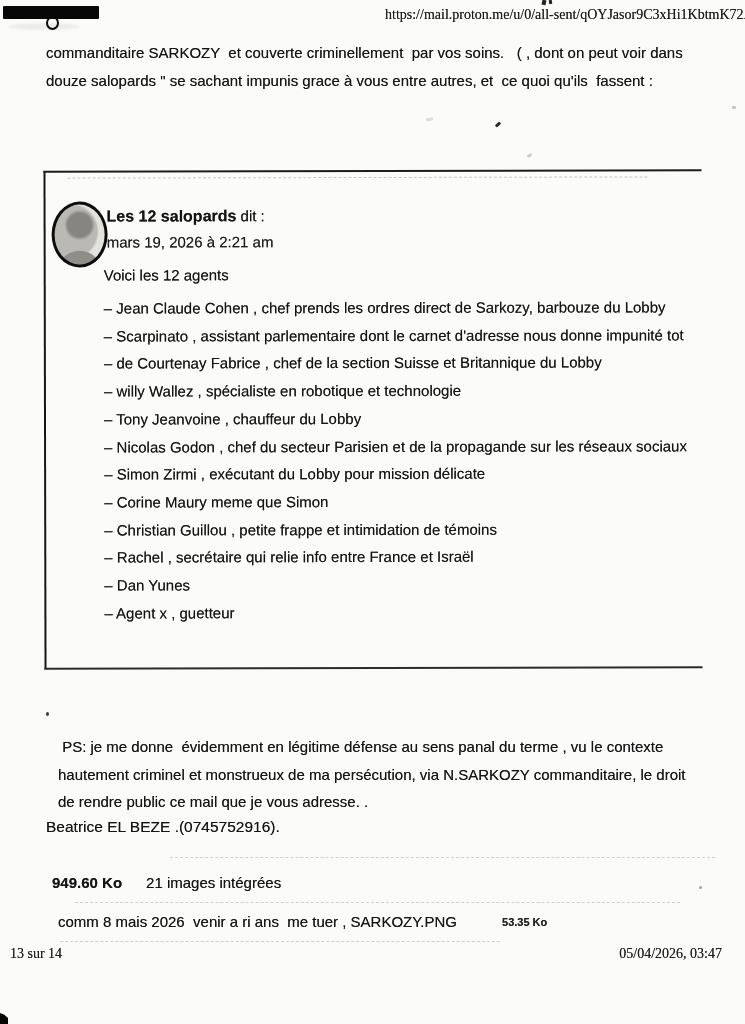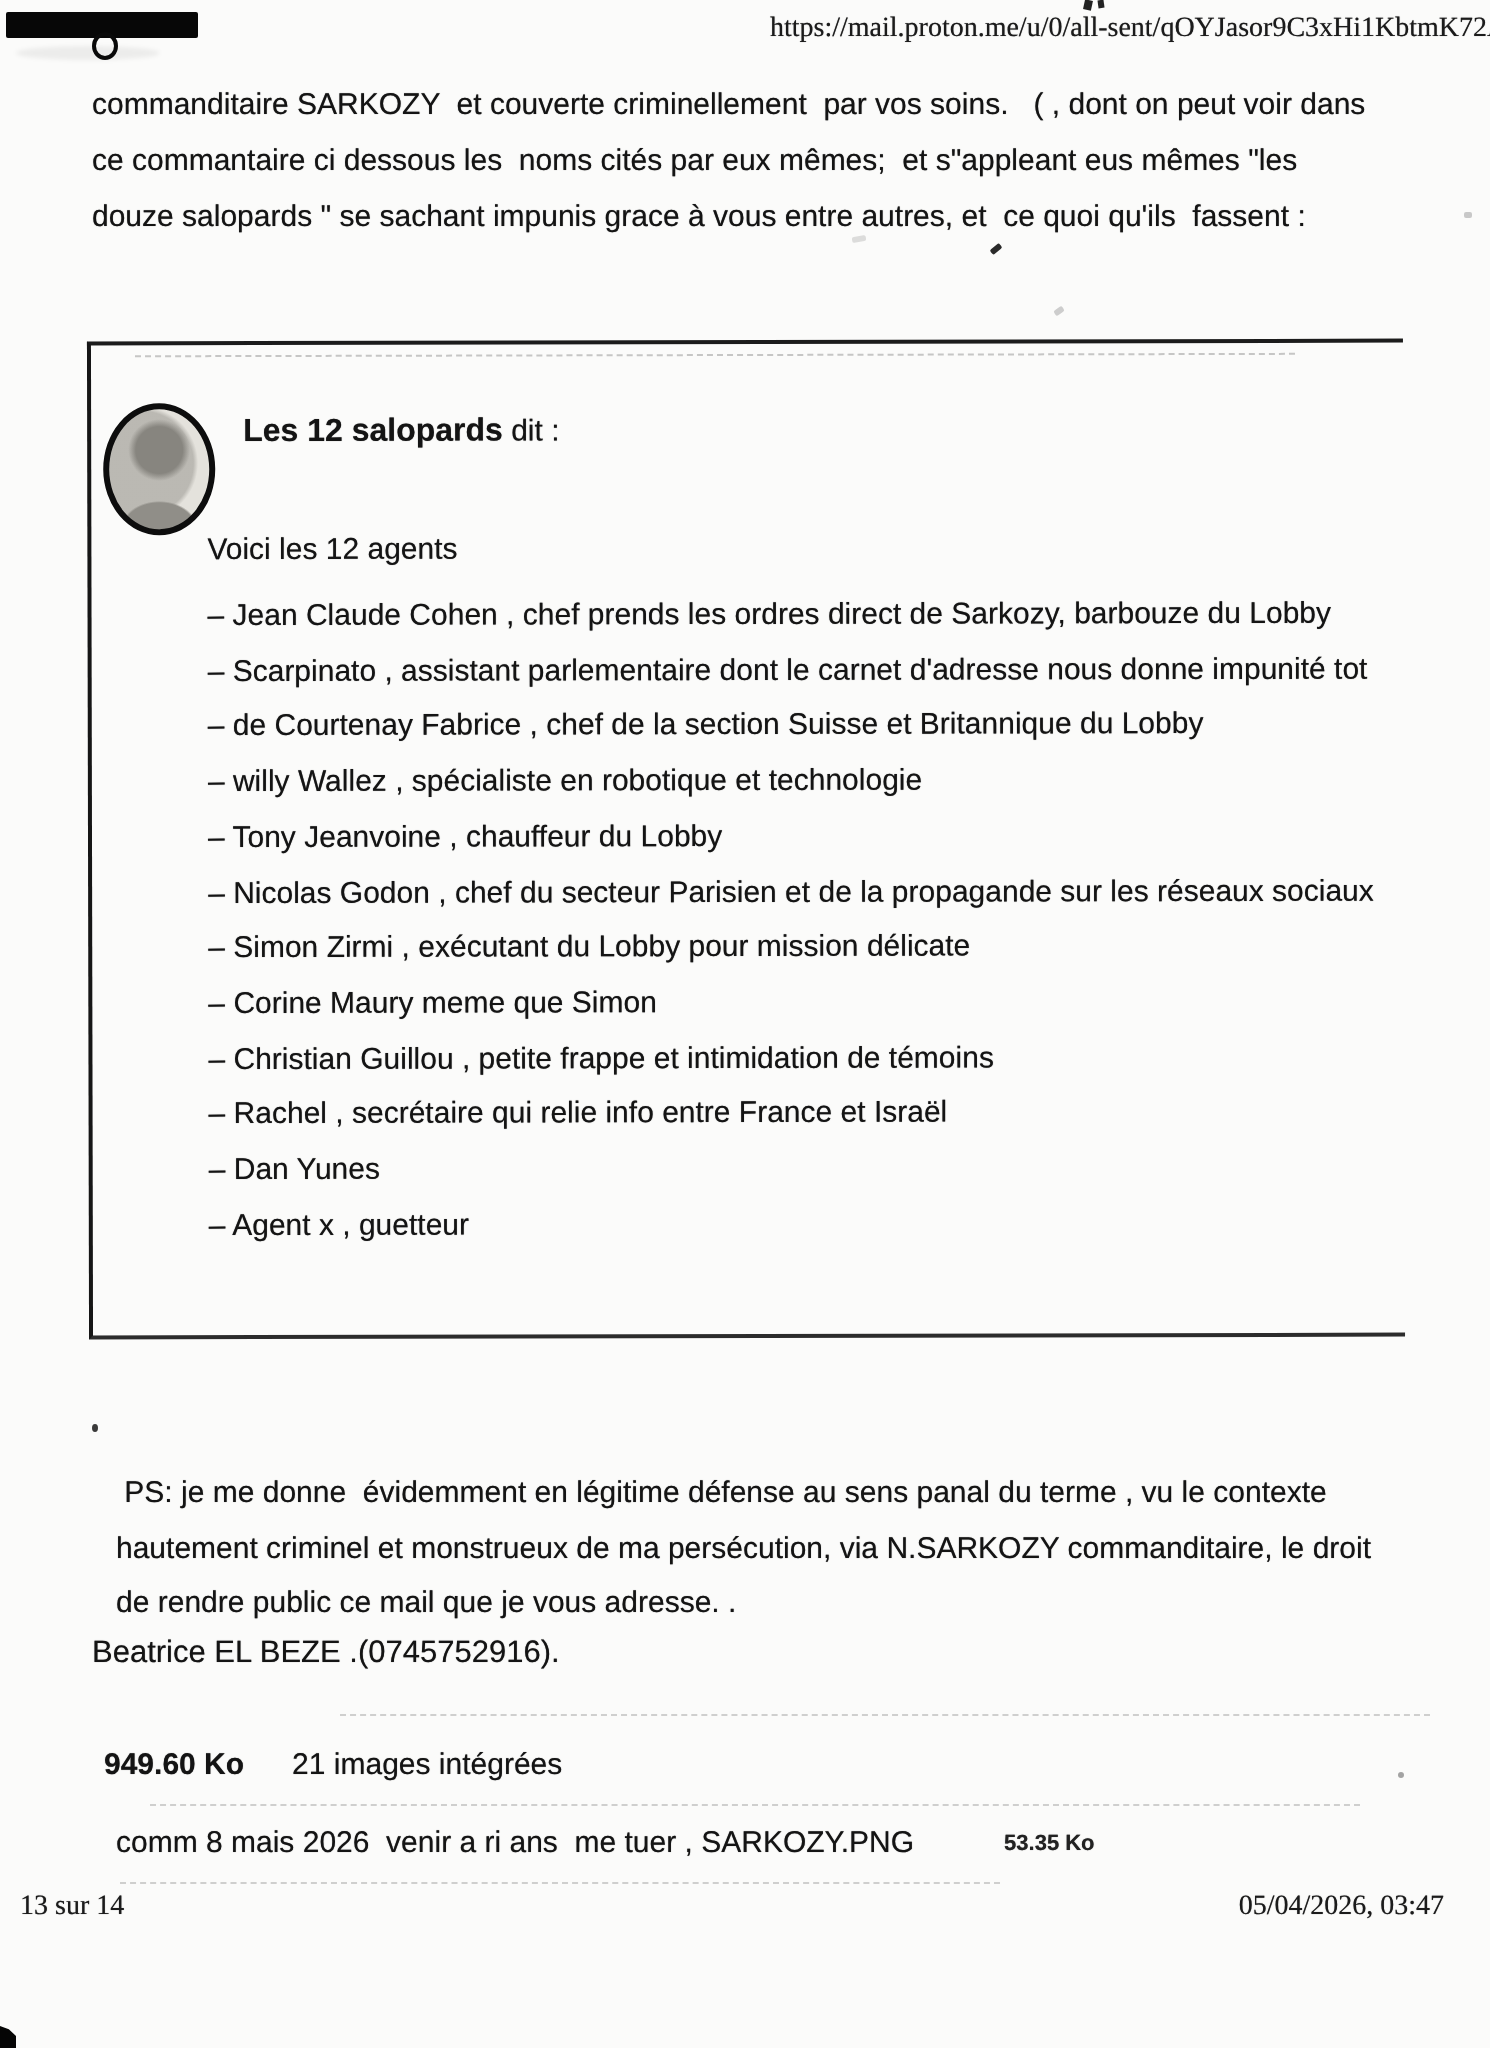--- a/index.html
+++ b/index.html
@@ -40,21 +40,21 @@
   .box-noise{position:absolute;left:22px;top:5px;width:580px;border-top:1px dashed rgba(60,60,60,.28);}
   .avatar{
     position:absolute;left:6px;top:29px;width:50px;height:60px;
     border:3px solid #0d0d0d;border-radius:50%;
     background:
       radial-gradient(circle at 50% 34%, #87857f 0 25%, rgba(135,133,127,0) 33%),
       radial-gradient(ellipse 62% 38% at 50% 100%, #908e88 0 58%, rgba(144,142,136,0) 62%),
       radial-gradient(circle at 32% 45%, rgba(110,108,102,.35) 0 55%, transparent 60%),
       #e4e2dc;
   }
-  .author-line{position:absolute;left:61px;top:34px;line-height:20px;margin-left:15px;}
+  .author-line{position:absolute;left:61px;top:34px;line-height:20px;}
   .author-name{font-size:16px;font-weight:700;}
   .dit-label{font-size:15px;}
   .comment-date{position:absolute;left:61px;top:60px;font-size:15px;line-height:20px;color:#1d1d1d;}
   .agents-intro{position:absolute;left:58px;top:93px;font-size:15px;line-height:20px;}
   .agents{position:absolute;left:58px;top:122px;width:592px;font-size:15px;line-height:27.7px;}
 
   .dot-art{left:46px;top:712px;width:3px;height:4px;background:#3a3a3a;border-radius:50%;}
 
   .ps{left:58px;top:733px;width:690px;font-size:15px;line-height:27.5px;}
   .signature{left:46px;top:817px;font-size:15.5px;line-height:20px;}
@@ -83,35 +83,35 @@
 <div class="abs redaction"></div>
 <div class="abs redaction-loop"></div>
 <div class="abs redaction-smudge"></div>
 
 <div class="abs url-header serif txt">https://mail.proton.me/u/0/all-sent/qOYJasor9C3xHi1KbtmK72A...</div>
 <div class="abs edge-mark m1"></div>
 <div class="abs edge-mark m2"></div>
 
 <div class="abs intro">
   <div class="txt">commanditaire SARKOZY  et couverte criminellement  par vos soins.   ( , dont on peut voir dans</div>
-  <div class="txt">ce commantaire ci dessous les  noms cités par eux mêmes;  et s"appleant eus mêmes "les</div>
   <div class="txt">douze salopards " se sachant impunis grace à vous entre autres, et  ce quoi qu'ils  fassent :</div>
 </div>
 
 <div class="abs speck sp1"></div>
 <div class="abs speck sp2"></div>
 <div class="abs speck sp3"></div>
 <div class="abs speck sp4"></div>
 
 <div class="abs comment-box">
   <div class="box-noise"></div>
   <div class="avatar"></div>
   <div class="author-line">
     <span class="author-name txt">Les 12 salopards</span><span class="dit-label txt"> dit :</span>
   </div>
+  <div class="comment-date txt">mars 19, 2026 à 2:21 am</div>
   <div class="agents-intro txt">Voici les 12 agents</div>
   <div class="agents">
     <div class="txt">– Jean Claude Cohen , chef prends les ordres direct de Sarkozy, barbouze du Lobby</div>
     <div class="txt">– Scarpinato , assistant parlementaire dont le carnet d'adresse nous donne impunité tot</div>
     <div class="txt">– de Courtenay Fabrice , chef de la section Suisse et Britannique du Lobby</div>
     <div class="txt">– willy Wallez , spécialiste en robotique et technologie</div>
     <div class="txt">– Tony Jeanvoine , chauffeur du Lobby</div>
     <div class="txt">– Nicolas Godon , chef du secteur Parisien et de la propagande sur les réseaux sociaux</div>
     <div class="txt">– Simon Zirmi , exécutant du Lobby pour mission délicate</div>
     <div class="txt">– Corine Maury meme que Simon</div>

